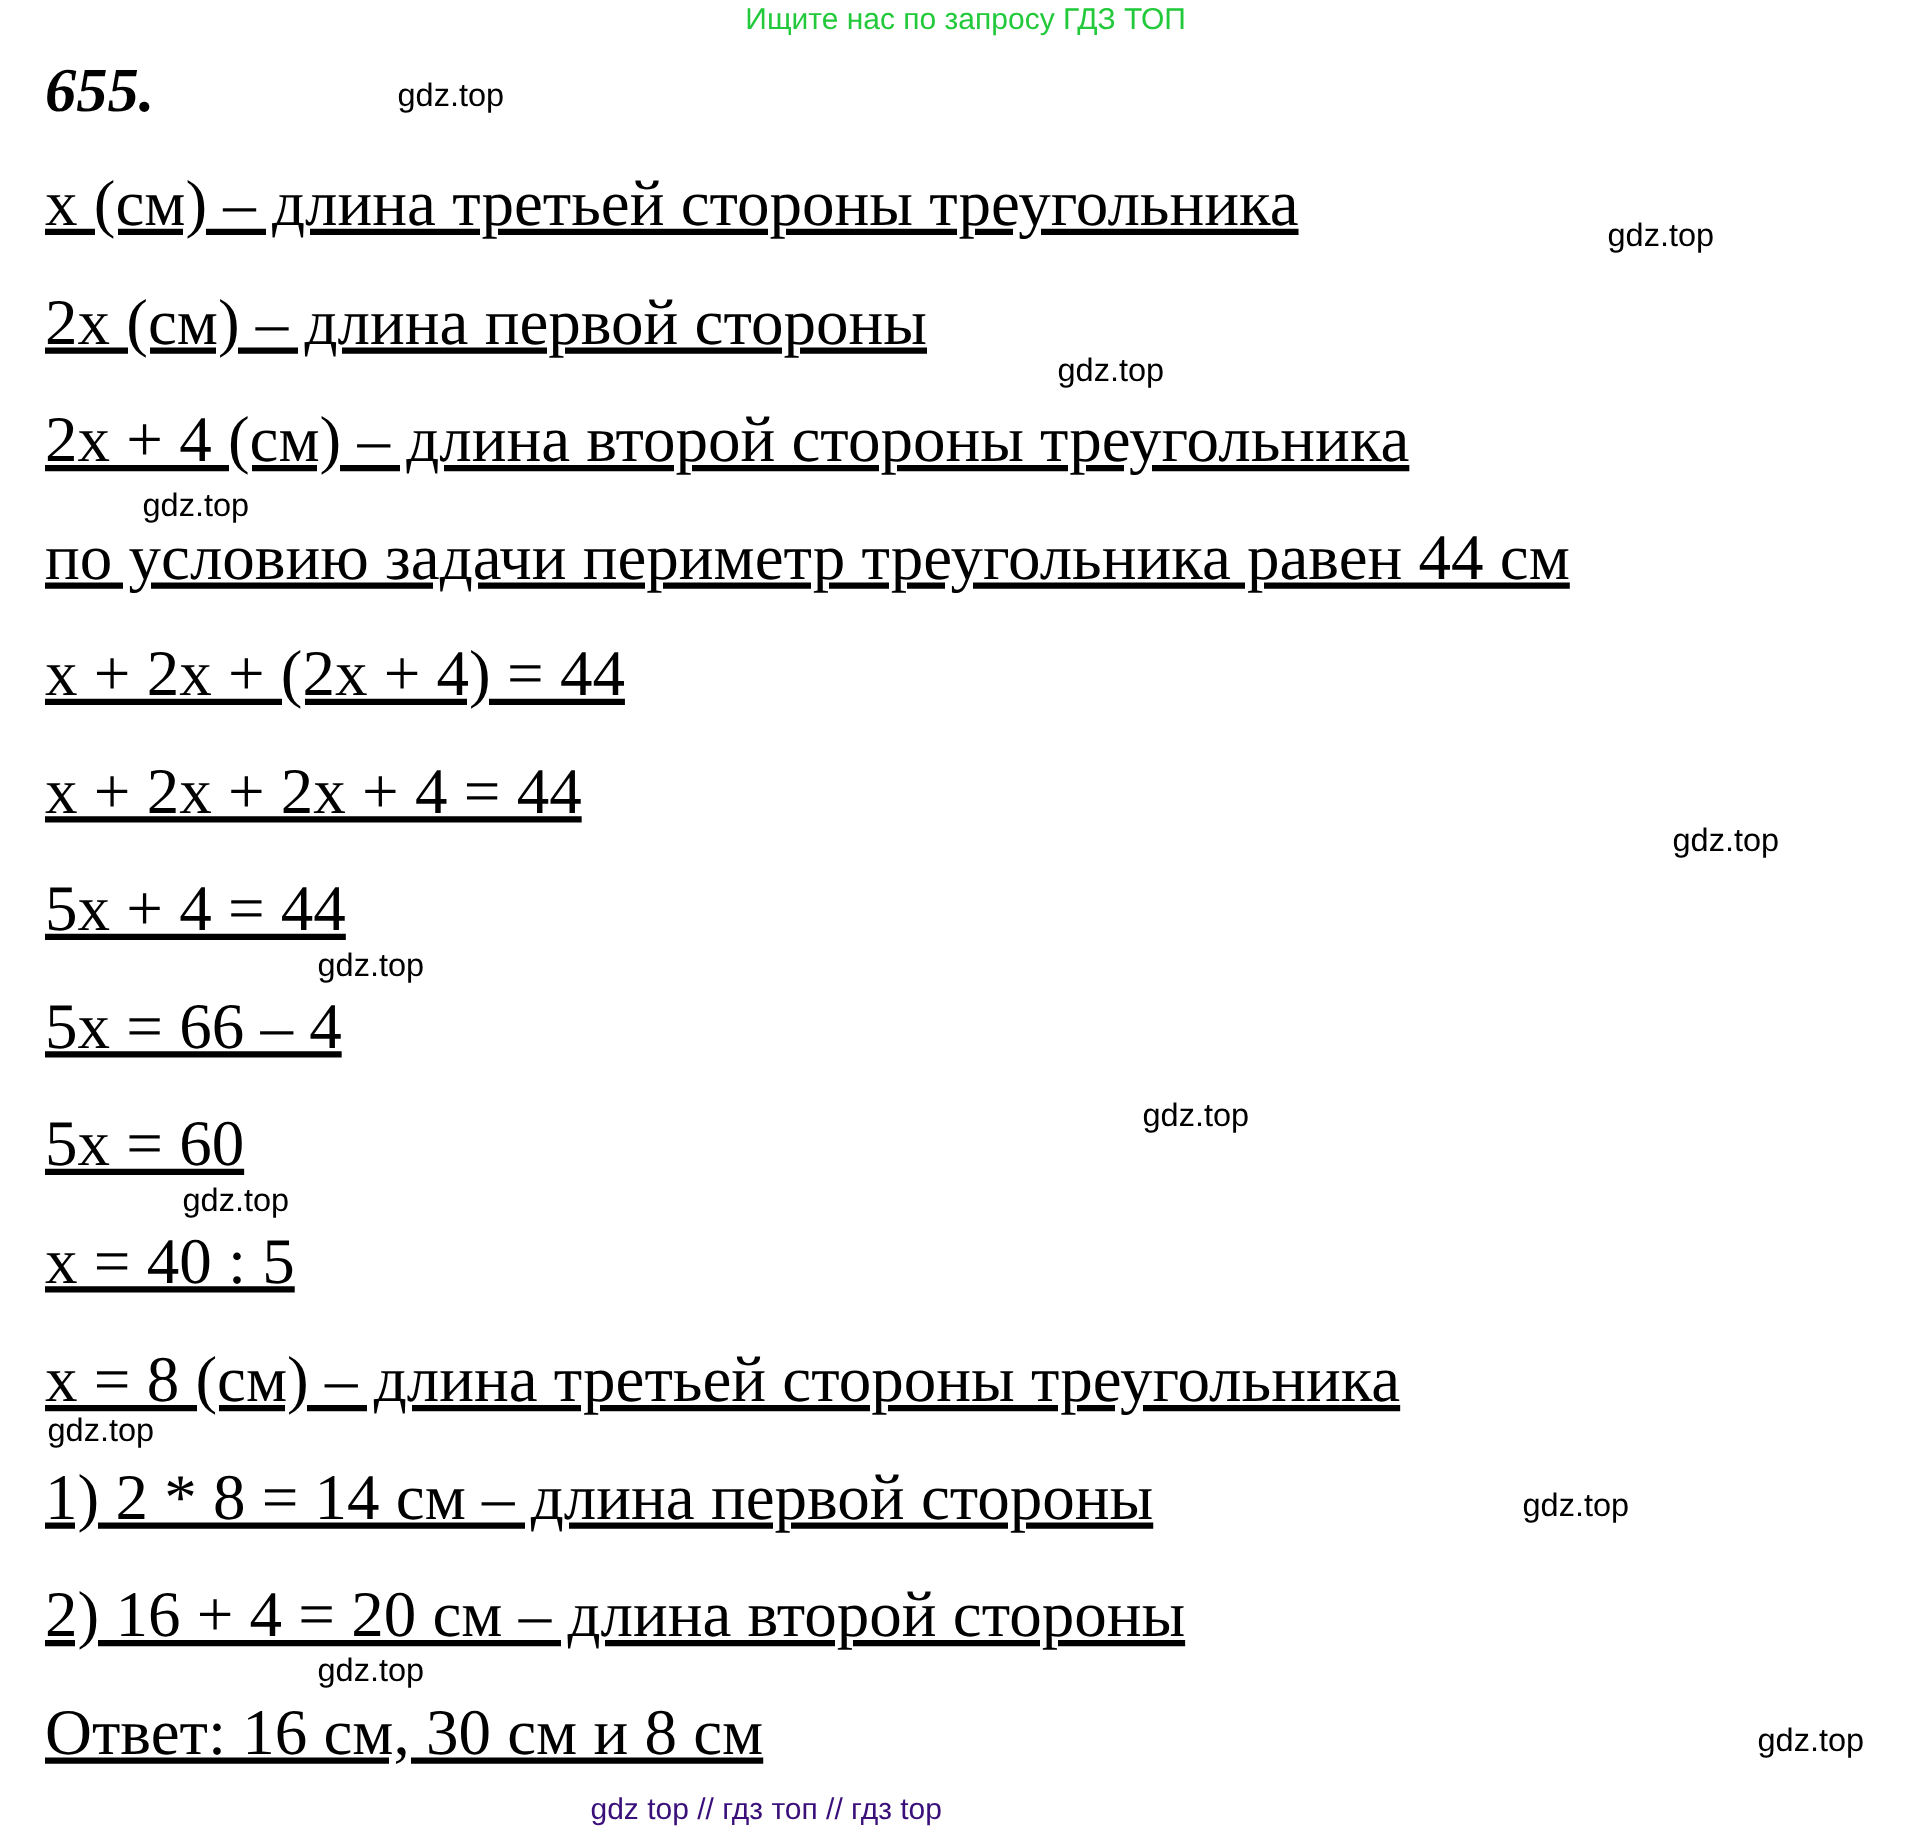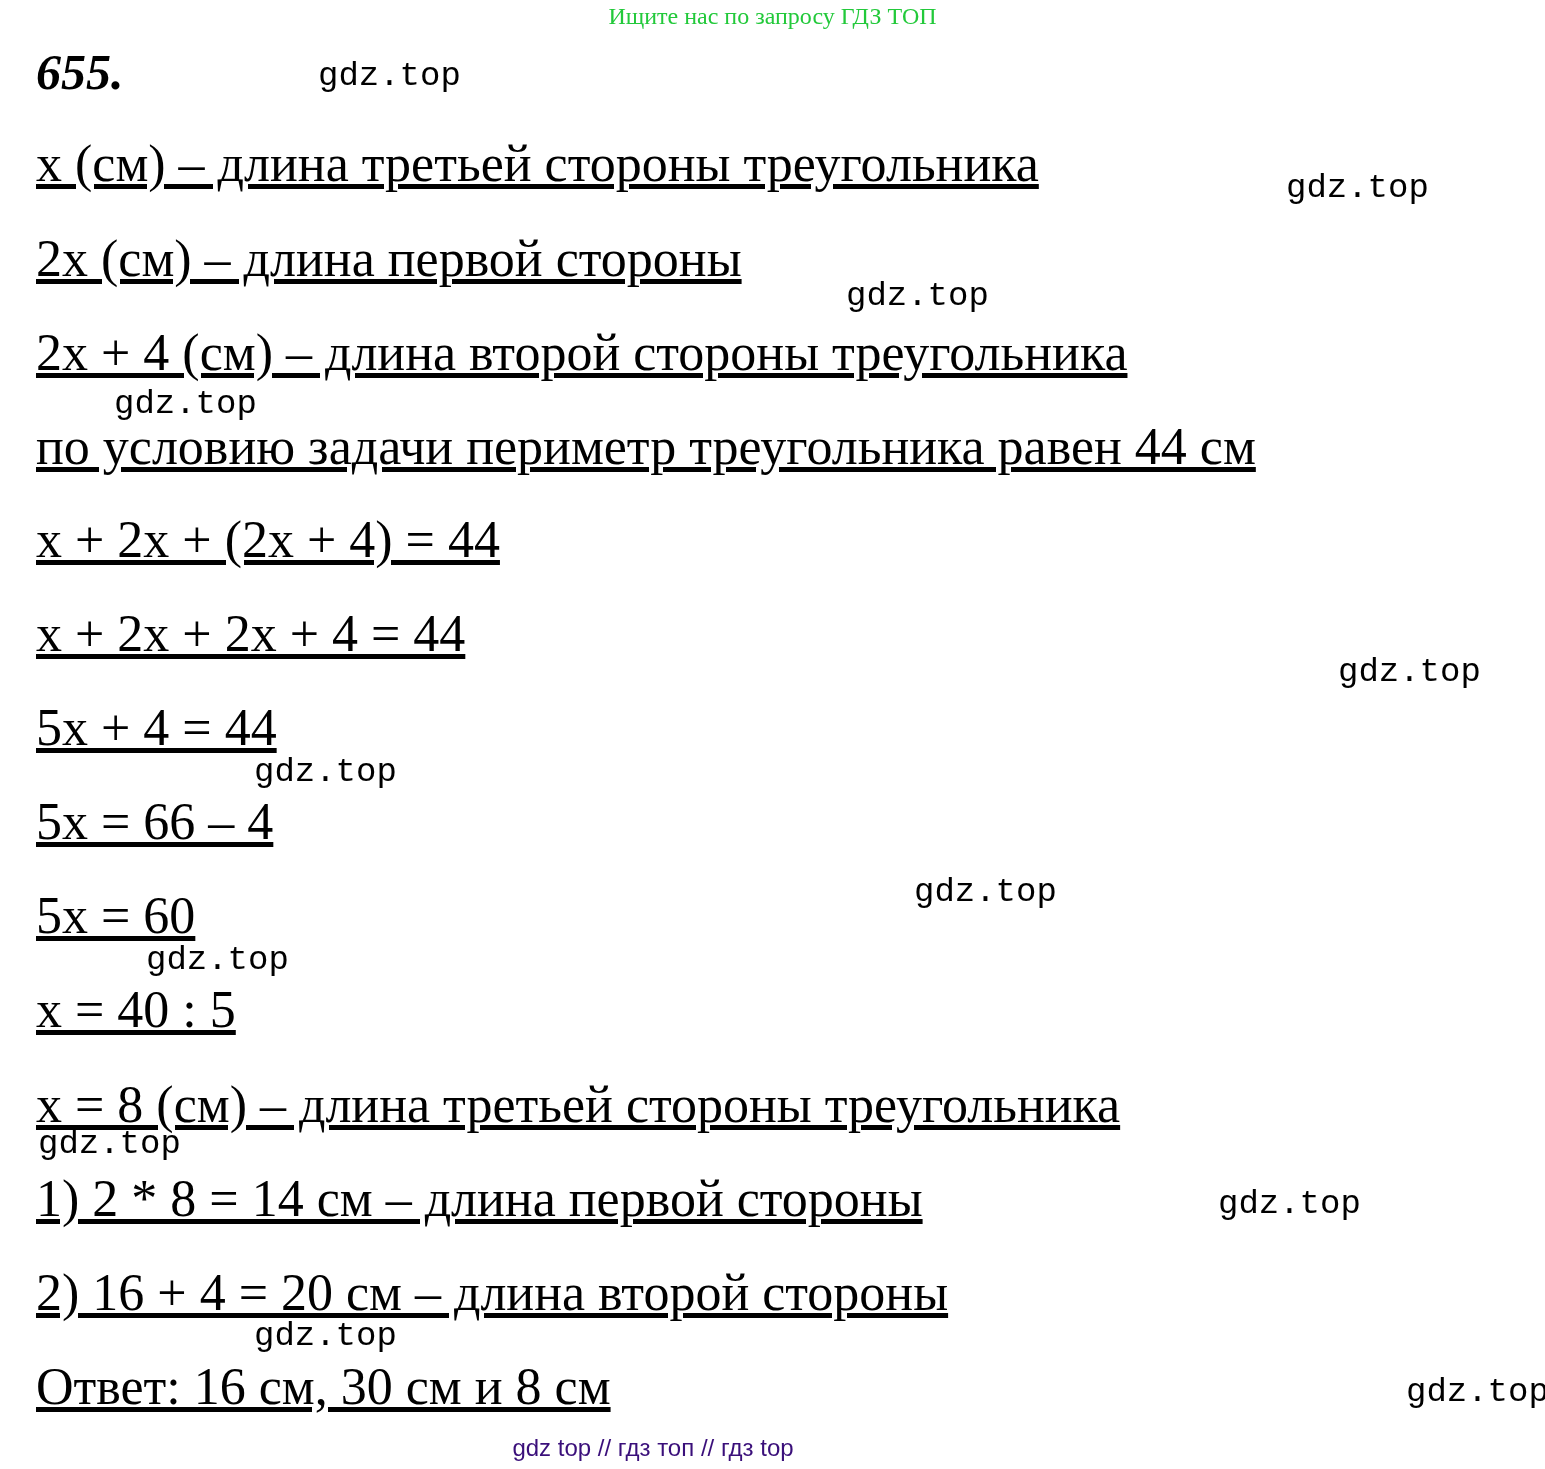--- a/index.html
+++ b/index.html
@@ -1,41 +1,40 @@
 <!DOCTYPE html>
 <html><head>
   <meta charset="utf-8">
   <style>
     html, body { margin: 0; padding: 0; background: #ffffff; }
     body { width: 1545px; height: 1469px; position: relative; overflow: hidden; }
     .header {
       position: absolute; left: 0; top: 0; width: 1545px; text-align: center;
-      font-family: Liberation Serif, serif; font-size: 24px; color: #22c93a;
+      font-family: Liberation Sans, sans-serif; font-size: 24px; color: #22c93a;
       top: 1px; line-height: 30px;
     }
     .footer {
       position: absolute; left: 0; top: 1433px; width: 1226px; text-align: center;
       font-family: "Liberation Sans", sans-serif; font-size: 24px; color: #3a0f7a;
       line-height: 30px;
-      margin-left: 40px;
     }
     .title {
       position: absolute; left: 36px; top: 40px;
       font-family: "Liberation Serif", serif; font-weight: bold; font-size: 50px; color: #000;
       line-height: 64px;
       font-style: italic;
     }
     .line {
       position: absolute; left: 36px;
       font-family: "Liberation Serif", serif; font-size: 52px; color: #000;
       white-space: nowrap; line-height: 60px; text-decoration: underline;
     }
     .wm {
       position: absolute;
-      font-family: Liberation Mono, monospace; font-size: 34px; color: #000;
+      font-family: Liberation Sans, sans-serif; font-size: 26px; color: #000;
       white-space: nowrap; line-height: 30px;
     }
   </style>
 </head>
 <body>
 
 <div class="header">Ищите нас по запросу ГДЗ ТОП</div>
 
 <div class="title">655.</div>
 

